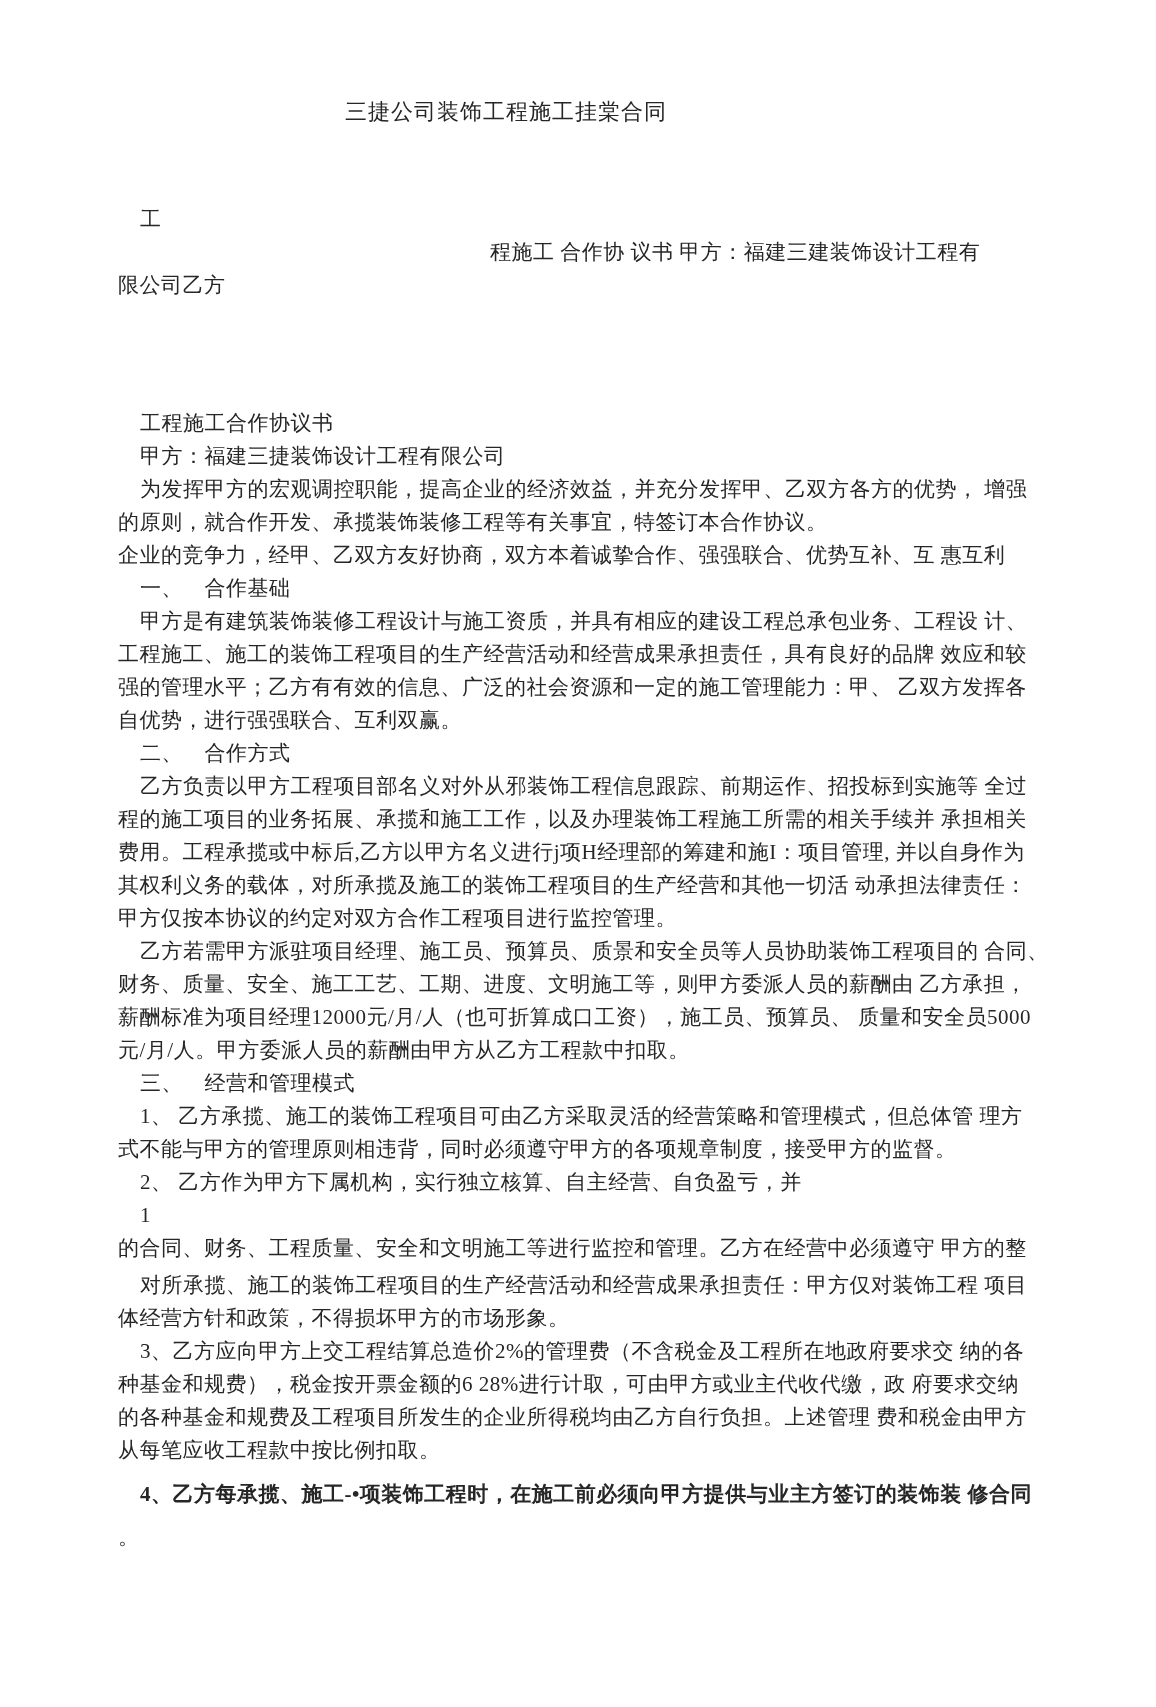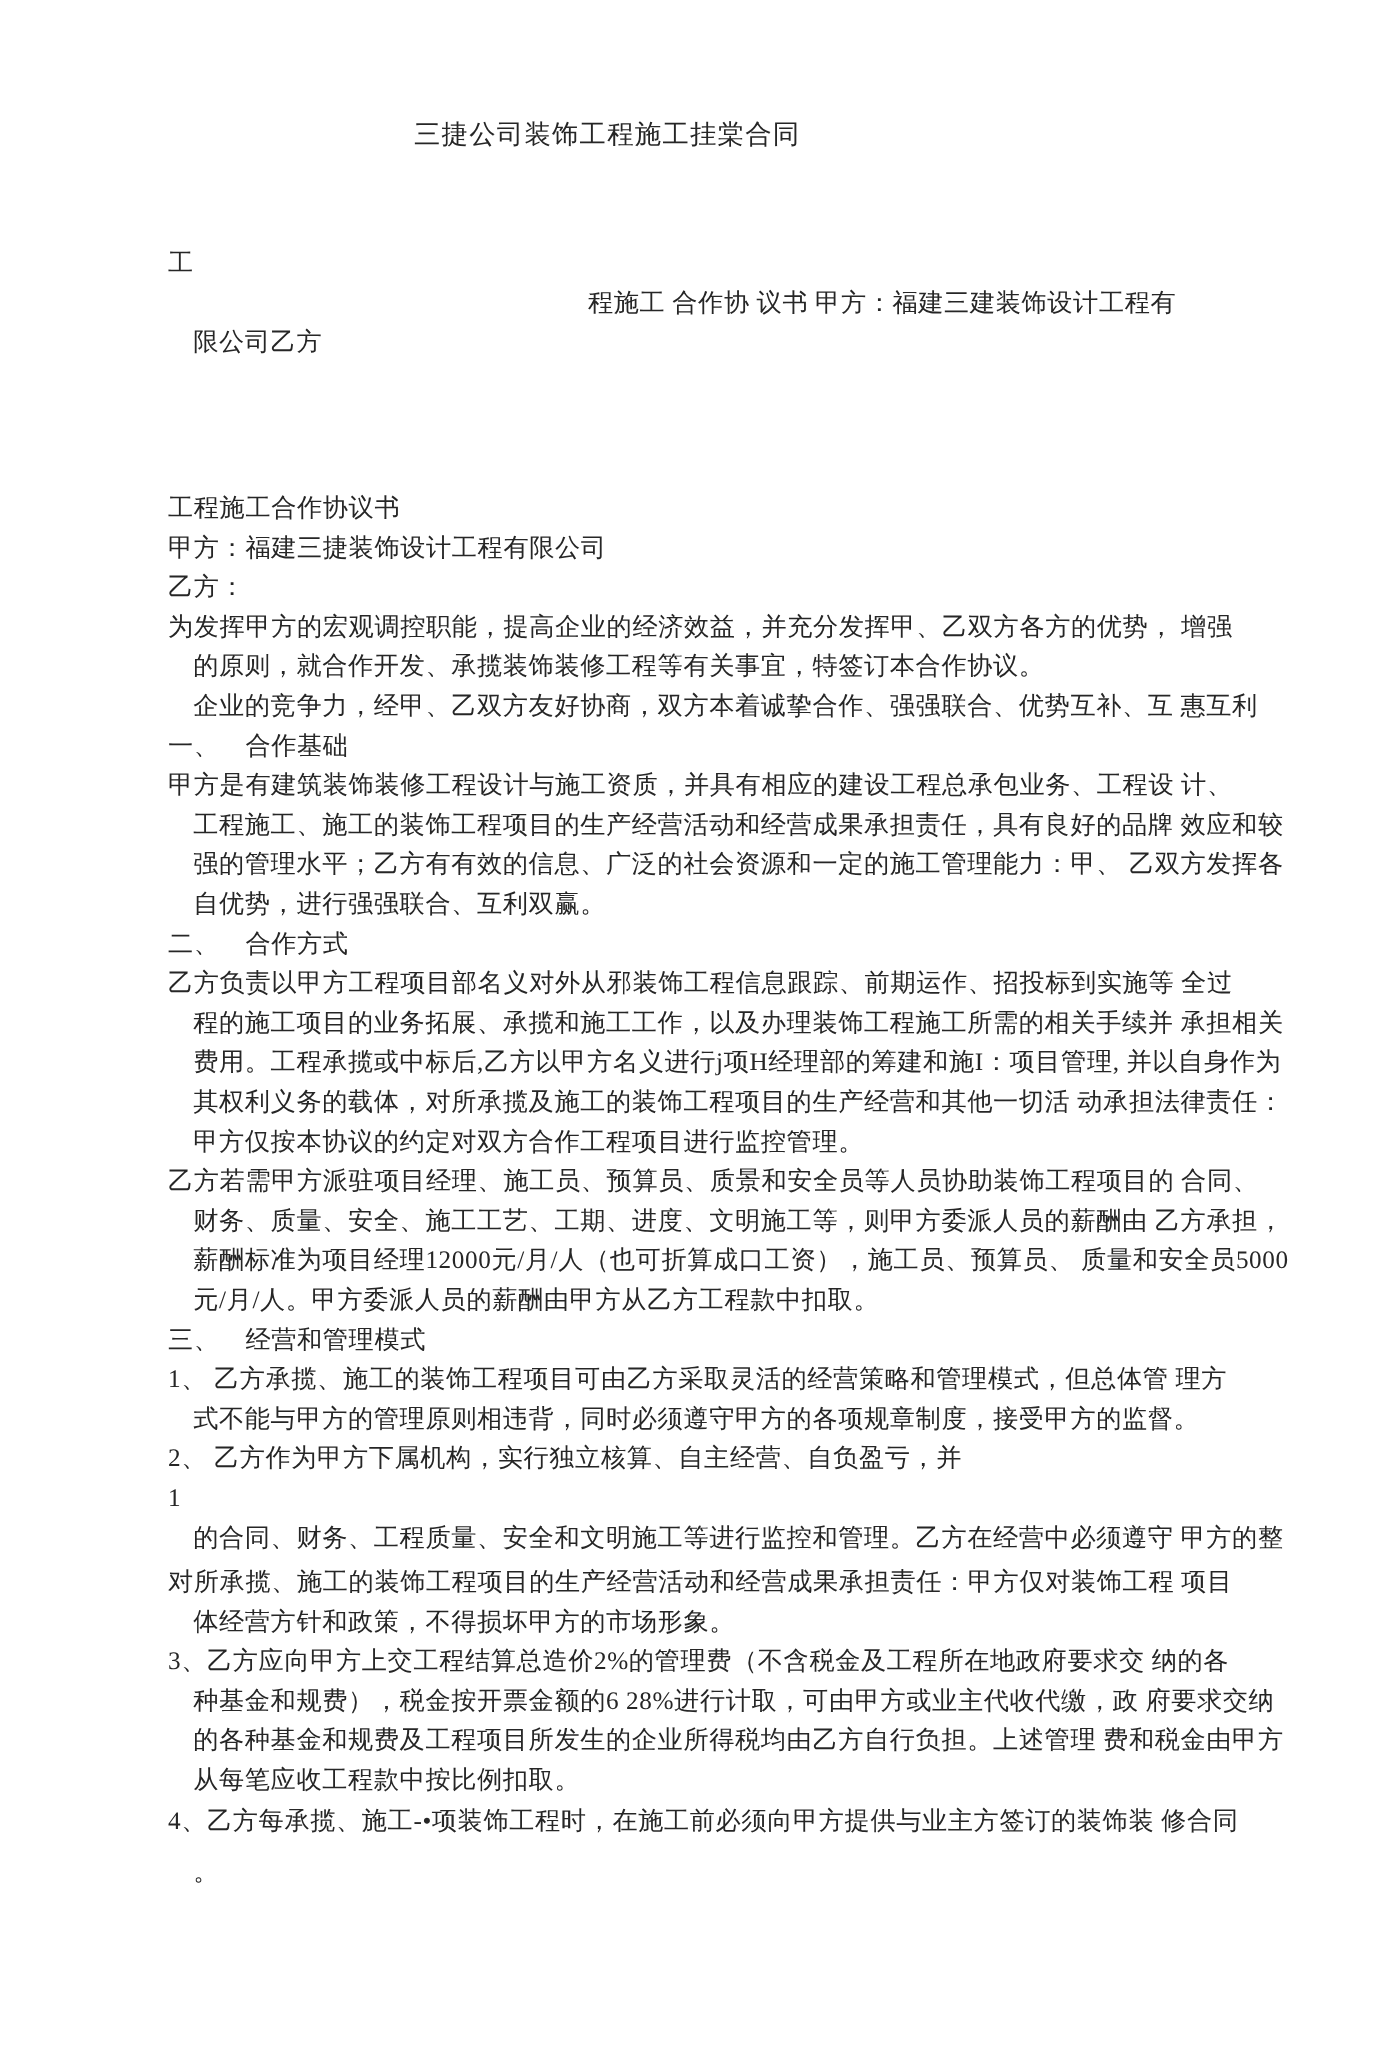--- a/index.html
+++ b/index.html
@@ -29,35 +29,34 @@
     white-space: pre;
     letter-spacing: 1px;
   }
   .line {
     font-size: 21px;
     line-height: 33px;
     white-space: pre;
     letter-spacing: 0.5px;
   }
   .line.indent { text-indent: 22px; }
-  .line.flush  { text-indent: 0; margin-left: 43px; }
+  .line.flush  { text-indent: 0; }
   .line.offset { margin-left: 372px; }
 </style>
 </head>
 <body>
 
 <div class="page">
   <div class="title">三捷公司装饰工程施工挂棠合同</div>
   <div id="document-body">
       <div class="line indent" style="margin-top: 75px;">工</div>
       <div class="line offset">程施工 合作协 议书 甲方：福建三建装饰设计工程有</div>
       <div class="line flush">限公司乙方</div>
       <div class="line indent" style="margin-top: 105px;">工程施工合作协议书</div>
       <div class="line indent">甲方：福建三捷装饰设计工程有限公司</div>
-      <div class="line indent">乙方：</div>
       <div class="line indent">为发挥甲方的宏观调控职能，提高企业的经济效益，并充分发挥甲、乙双方各方的优势， 增强</div>
       <div class="line flush">的原则，就合作开发、承揽装饰装修工程等有关事宜，特签订本合作协议。</div>
       <div class="line flush">企业的竞争力，经甲、乙双方友好协商，双方本着诚挚合作、强强联合、优势互补、互 惠互利</div>
       <div class="line indent">一、　合作基础</div>
       <div class="line indent">甲方是有建筑装饰装修工程设计与施工资质，并具有相应的建设工程总承包业务、工程设 计、</div>
       <div class="line flush">工程施工、施工的装饰工程项目的生产经营活动和经营成果承担责任，具有良好的品牌 效应和较</div>
       <div class="line flush">强的管理水平；乙方有有效的信息、广泛的社会资源和一定的施工管理能力：甲、 乙双方发挥各</div>
       <div class="line flush">自优势，进行强强联合、互利双赢。</div>
       <div class="line indent">二、　合作方式</div>
       <div class="line indent">乙方负责以甲方工程项目部名义对外从邪装饰工程信息跟踪、前期运作、招投标到实施等 全过</div>
@@ -74,16 +73,16 @@
       <div class="line flush">式不能与甲方的管理原则相违背，同时必须遵守甲方的各项规章制度，接受甲方的监督。</div>
       <div class="line indent">2、 乙方作为甲方下属机构，实行独立核算、自主经营、自负盈亏，并</div>
       <div class="line indent">1</div>
       <div class="line flush">的合同、财务、工程质量、安全和文明施工等进行监控和管理。乙方在经营中必须遵守 甲方的整</div>
       <div class="line indent" style="margin-top: 4px;">对所承揽、施工的装饰工程项目的生产经营活动和经营成果承担责任：甲方仅对装饰工程 项目</div>
       <div class="line flush">体经营方针和政策，不得损坏甲方的市场形象。</div>
       <div class="line indent">3、乙方应向甲方上交工程结算总造价2%的管理费（不含税金及工程所在地政府要求交 纳的各</div>
       <div class="line flush">种基金和规费），税金按开票金额的6 28%进行计取，可由甲方或业主代收代缴，政 府要求交纳</div>
       <div class="line flush">的各种基金和规费及工程项目所发生的企业所得税均由乙方自行负担。上述管理 费和税金由甲方</div>
       <div class="line flush">从每笔应收工程款中按比例扣取。</div>
-      <div class="line indent" style="margin-top: 1px;">4、乙方每承揽、施工-•项装饰工程时，在施工前必须向甲方提供与业主方签订的装饰装 修合同</div>
+      <div class="line indent" style="margin-top: 11px; font-weight: bold;">4、乙方每承揽、施工-•项装饰工程时，在施工前必须向甲方提供与业主方签订的装饰装 修合同</div>
       <div class="line flush" style="margin-top: 10px;">。</div>
     </div>
 </div>
 
 </body></html>

